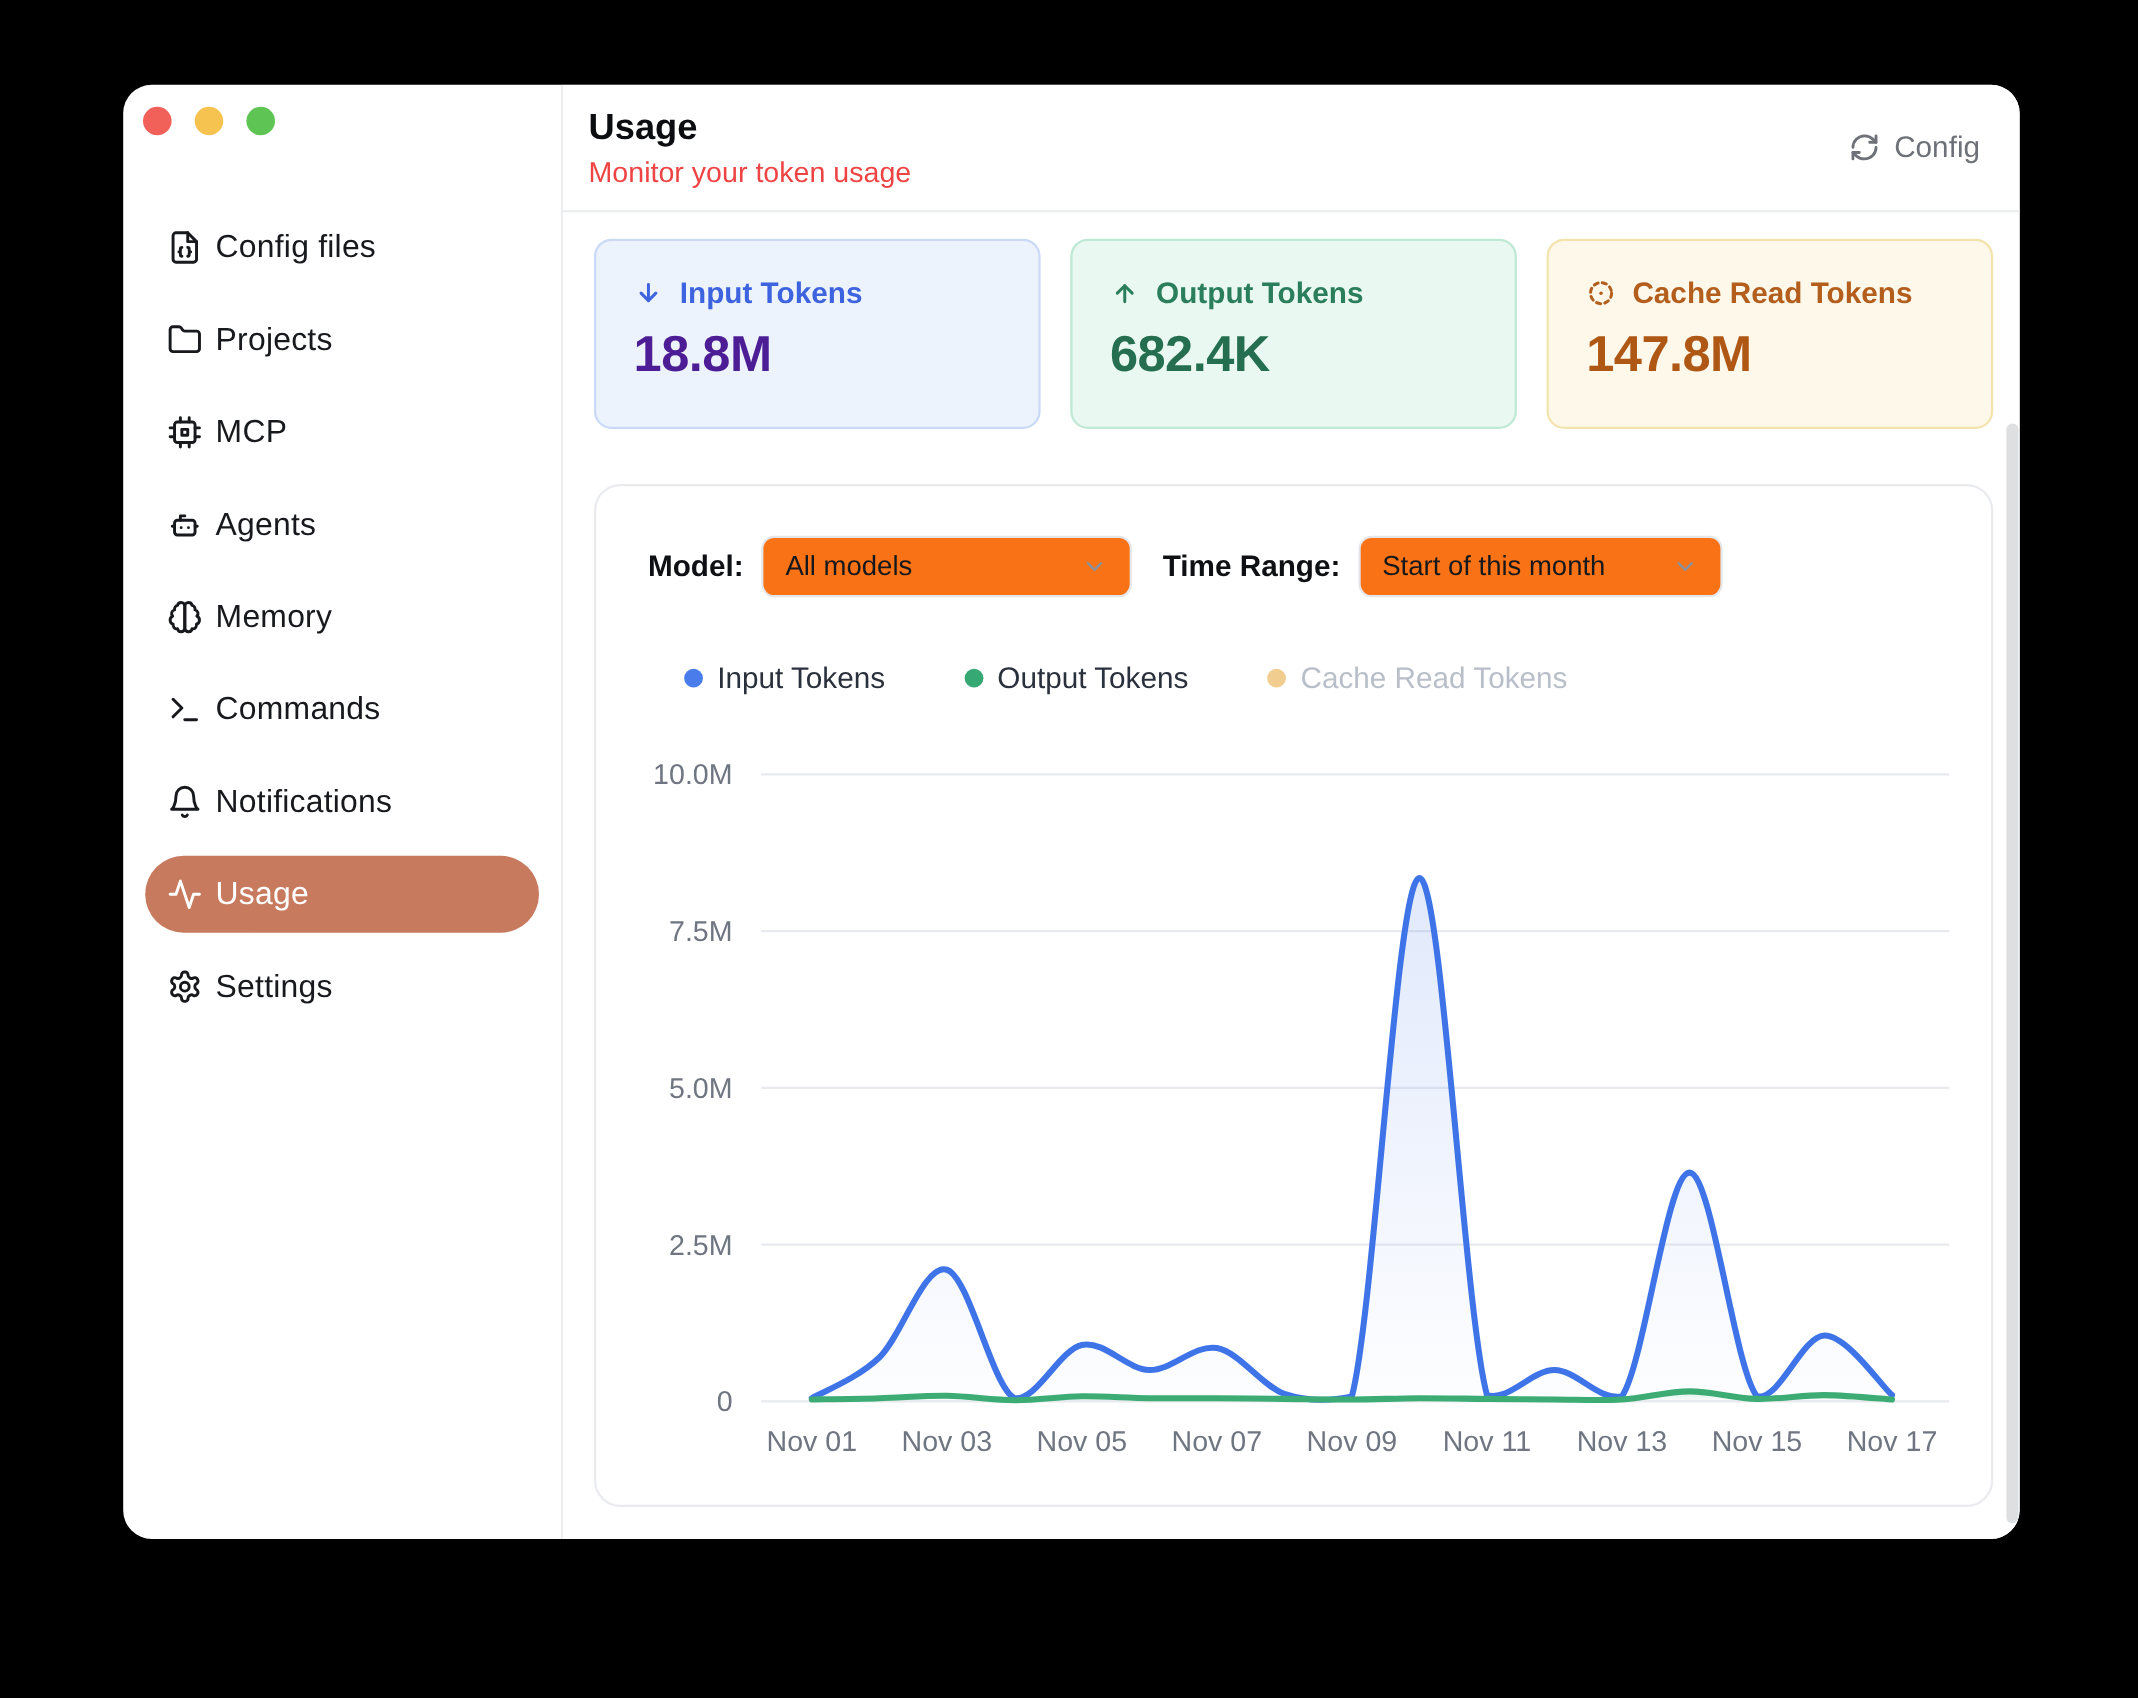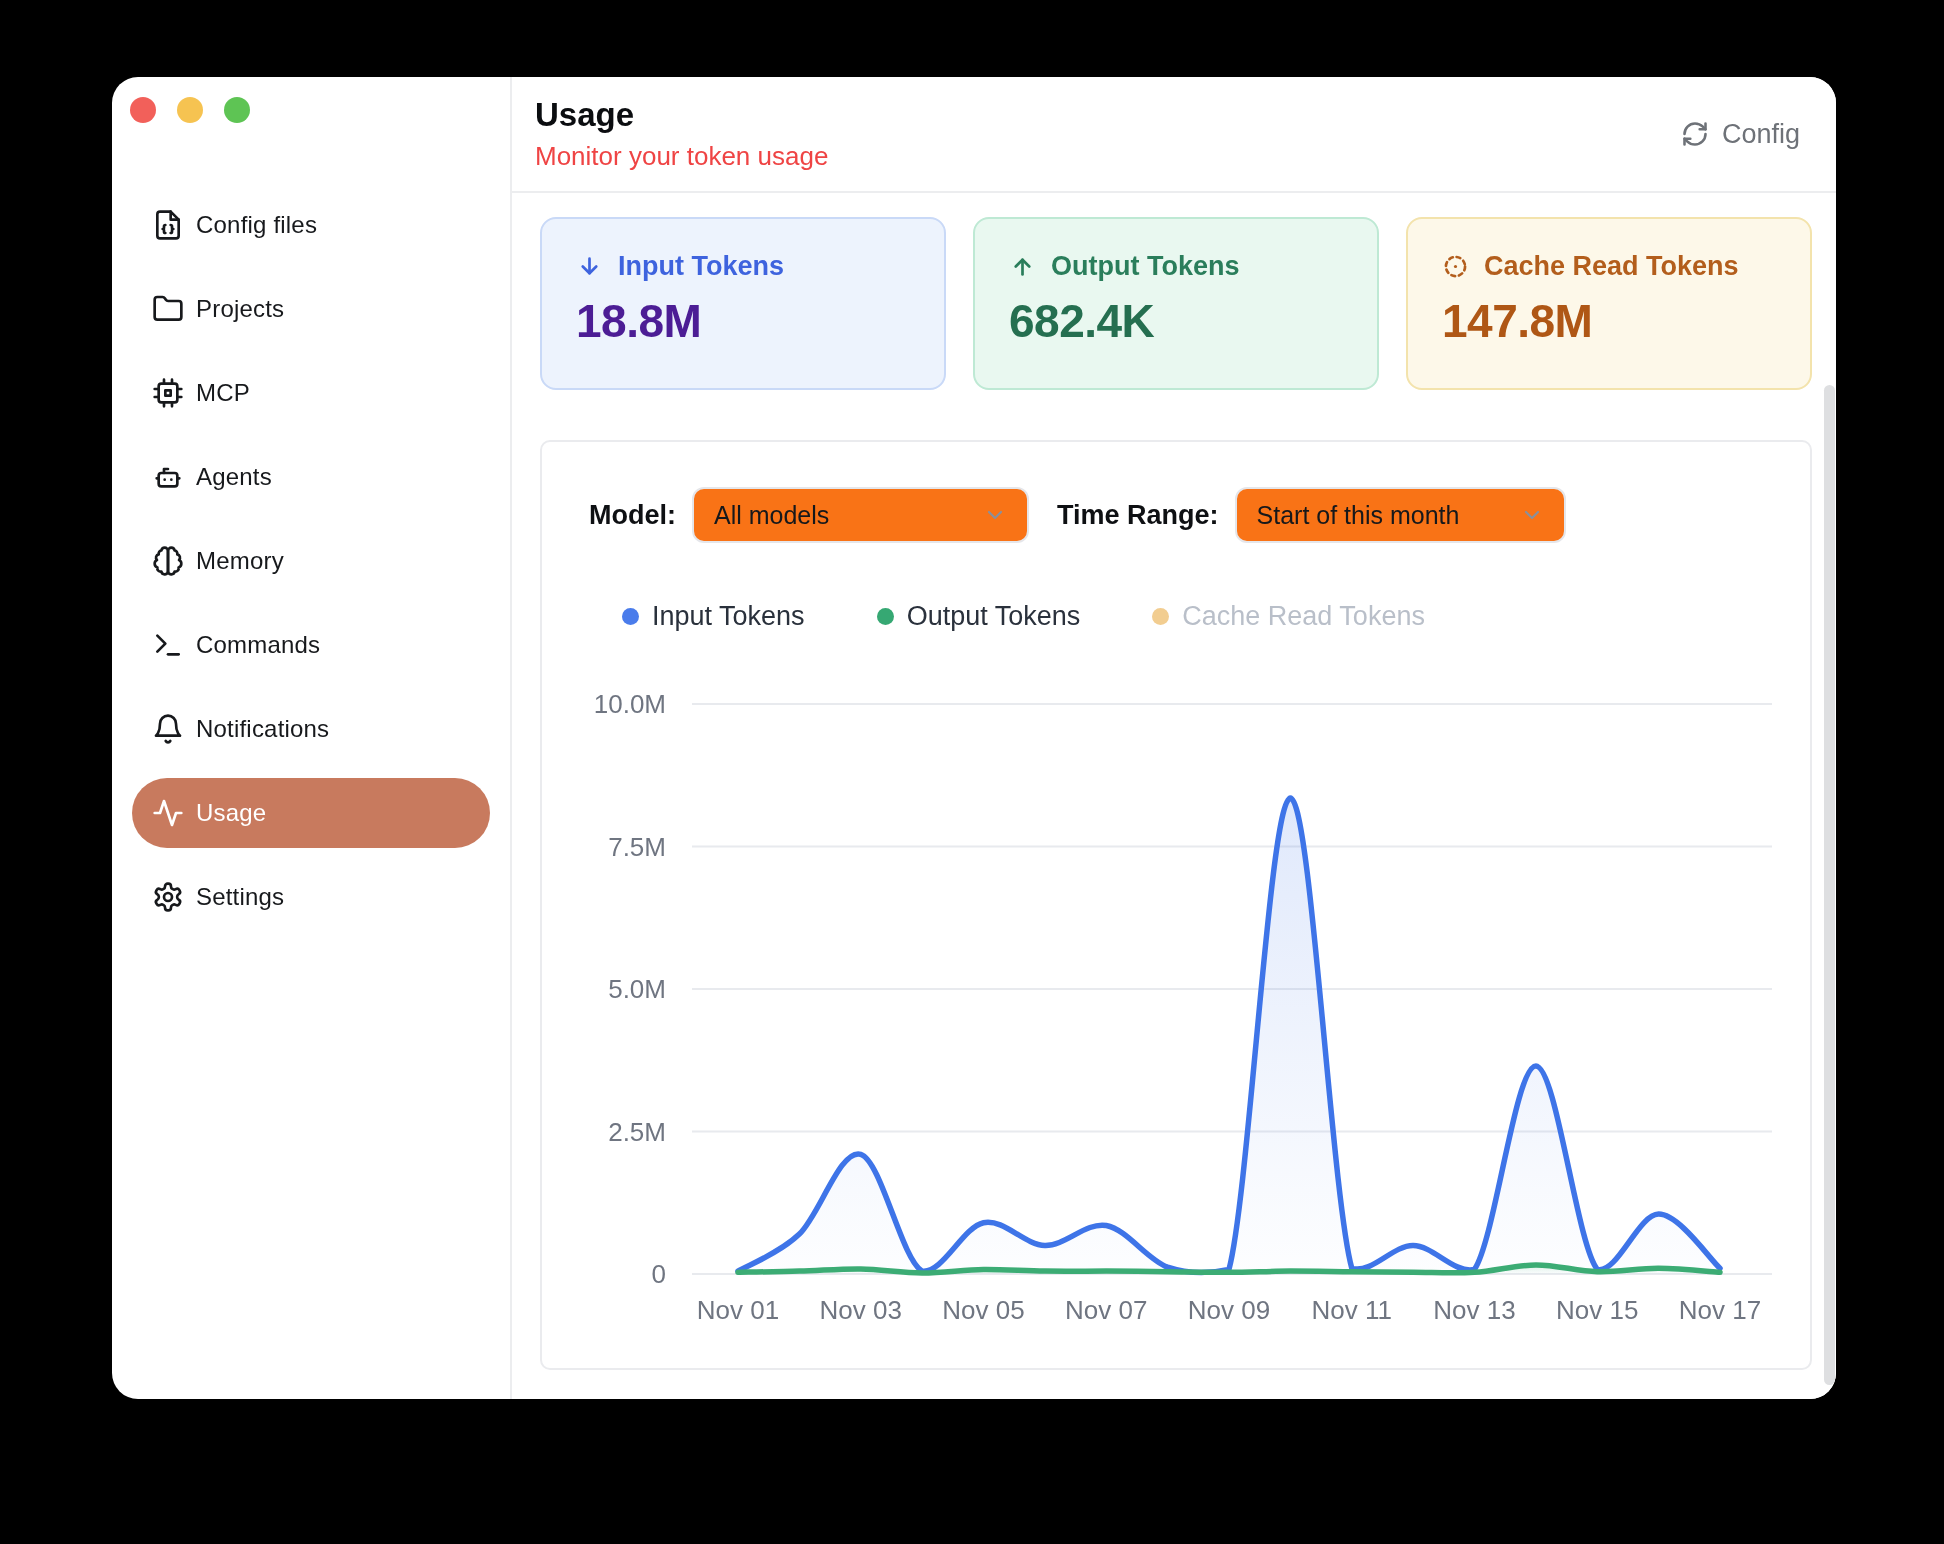--- a/index.html
+++ b/index.html
@@ -12,21 +12,21 @@
   
   .sidebar{width:400px;flex:0 0 400px;border-right:2px solid #ECEDEF;display:flex;flex-direction:column;}
   .traffic-lights{display:flex;gap:21px;padding:20px 0 0 18px;height:66px;}
   .tl{width:26px;height:26px;border-radius:50%;border:none;padding:0;cursor:default;}
   .tl.red{background:#F2605A;} .tl.yellow{background:#F6C351;} .tl.green{background:#5EC454;}
   .nav{padding:47px 20px 0 20px;}
   .nav-item{display:flex;align-items:center;height:70px;border-radius:35px;padding-left:20px;
             margin-bottom:14px;color:#17191C;cursor:pointer;}
   .nav-item .icon{width:32px;height:32px;flex:0 0 32px;display:flex;align-items:center;justify-content:center;}
   .nav-item .icon svg{width:32px;height:32px;stroke:currentColor;fill:none;stroke-width:2;stroke-linecap:round;stroke-linejoin:round;}
-  .nav-item .nav-label{margin-left:12px;font-size:24px;font-weight:500;letter-spacing:.2px;}
+  .nav-item .nav-label{margin-left:12px;font-size:29px;font-weight:500;letter-spacing:.2px;}
   .nav-item.active{background:#C87A5E;color:#fff;}
 
   
   .main{flex:1;display:flex;flex-direction:column;position:relative;background:#fff;}
   .page-header{height:116px;flex:0 0 116px;display:flex;align-items:center;justify-content:space-between;
                padding:0 34px 0 23px;border-bottom:2px solid #ECEDEF;}
   .page-title{margin:0;font-size:33px;font-weight:700;color:#0B0D10;}
   .page-subtitle{margin:7px 0 0 0;font-size:26px;color:#ef4444;}
   .refresh-btn{display:flex;align-items:center;gap:13px;background:none;border:none;cursor:pointer;
                color:#6E7278;font-size:27px;font-family:inherit;}
@@ -41,21 +41,21 @@
   .stat-head svg{width:27px;height:27px;stroke:currentColor;fill:none;stroke-width:2.4;stroke-linecap:round;stroke-linejoin:round;}
   .stat-value{margin-top:12px;font-size:46px;font-weight:700;letter-spacing:-.5px;}
   .card-input{background:#EDF3FD;border-color:#C9D9F7;}
   .card-input .stat-head{color:#3E63DE;} .card-input .stat-value{color:#4c1d95;}
   .card-output{background:#E9F8F0;border-color:#BEE9D4;}
   .card-output .stat-head{color:#2A7E5B;} .card-output .stat-value{color:#256F50;}
   .card-cache{background:#FDF8E9;border-color:#F3E3AC;}
   .card-cache .stat-head{color:#B35E1C;} .card-cache .stat-value{color:#AF5715;}
 
   
-  .chart-card{margin-top:50px;height:930px;border-radius:10px;border:2px solid #EAEBEE;background:#fff;overflow:hidden;}
+  .chart-card{margin-top:50px;height:930px;border-radius:24px;border:2px solid #EAEBEE;background:#fff;overflow:hidden;}
   .controls-row{display:flex;align-items:center;margin:45px 0 0 47px;}
   .control-label{font-size:27px;font-weight:600;color:#0E1013;}
   .select{display:flex;align-items:center;justify-content:space-between;height:56px;border:2px solid #E5E6EA;
           border-radius:12px;padding:0 20px;margin-left:16px;background:#f97316;cursor:pointer;}
   .select .sel-value{font-size:25px;color:#16181B;}
   .select svg{width:24px;height:24px;stroke:#8A909B;fill:none;stroke-width:2.2;stroke-linecap:round;stroke-linejoin:round;}
   .select.model{width:337px;} .select.time{width:331px;}
   .time-label{margin-left:28px;text-align:right;}
 
   .legend-row{display:flex;align-items:center;gap:72px;margin:58px 0 0 80px;}

